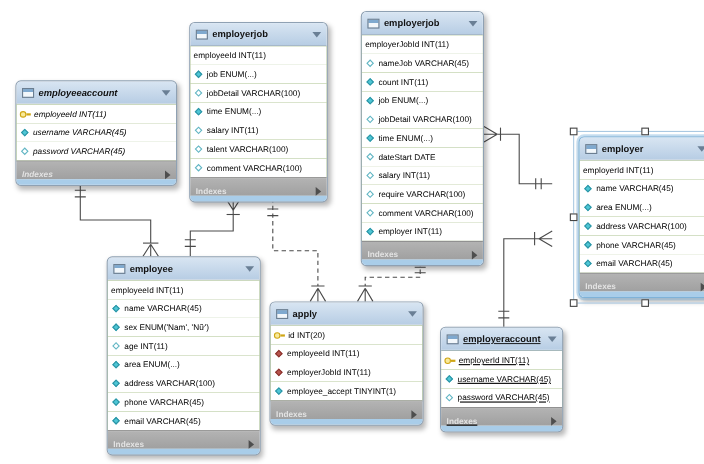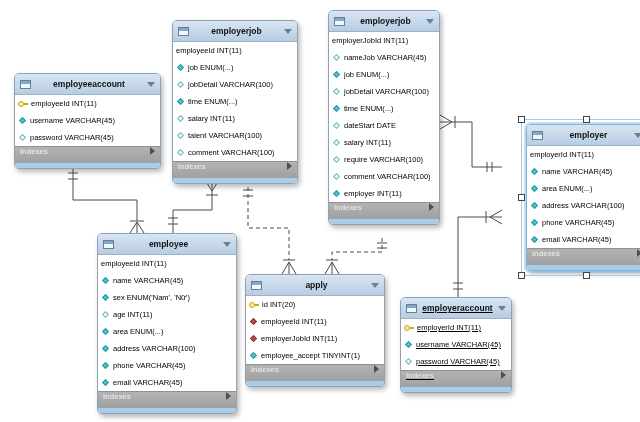--- a/index.html
+++ b/index.html
@@ -23,21 +23,21 @@
     display:flex;align-items:center;height:20px;padding:0 5px;gap:4px;
     background:linear-gradient(#d8e5f2,#b7cde4);
     border-bottom:1px solid #9db1c4;border-radius:4px 4px 0 0;
   }
   .ticon{
     width:11px;height:9px;box-sizing:border-box;border:1px solid #6b7e91;
     background:linear-gradient(#7fa9cf 0 3px,#f2f7fb 3px);flex:none;
   }
   .ttitle{
     font-size:8.5px;font-weight:bold;color:#111;flex:1;
-    white-space:nowrap;overflow:hidden;text-align:center;
+    white-space:nowrap;overflow:hidden;
   }
   .tarrow{
     width:0;height:0;border-left:4px solid transparent;border-right:4px solid transparent;
     border-top:5px solid #6a7f95;flex:none;
   }
   .tbody{background:#4d7c0f;}
   .row{display:flex;align-items:center;height:17px;padding:0 3px;background:#fff;}
   .ic{flex:none;margin-right:3px;}
   .ic-key{position:relative;width:10px;height:8px;}
   .ic-key::before{
@@ -46,21 +46,21 @@
   }
   .ic-key::after{
     content:"";position:absolute;left:6px;top:3.5px;width:4px;height:2px;background:#cfa615;
   }
   .ic-req,.ic-opt,.ic-fk{width:5px;height:5px;transform:rotate(45deg);margin:0 5px 0 2px;box-sizing:border-box;}
   .ic-req{background:#4ec7d6;border:1px solid #2d93a4;}
   .ic-opt{background:#ffffff;border:1px solid #62b6c4;}
   .ic-fk{background:#b8544d;border:1px solid #8a332e;}
   .coltext{font-size:7.5px;color:#000;white-space:nowrap;}
   .tfoot{
-    display:flex;align-items:flex-start;justify-content:space-between;height:16px;padding:0 5px;
+    display:flex;align-items:flex-end;justify-content:space-between;height:16px;padding:0 5px;
     background:linear-gradient(#b3b3b3,#a0a0a0);border-top:1px solid #919191;
   }
   .tfoot span.flabel{font-size:7.5px;font-weight:bold;color:#e3e3e3;}
   .farrow{
     width:0;height:0;border-top:4px solid transparent;border-bottom:4px solid transparent;
     border-left:5px solid #4e4e4e;
   }
   .tstrip{height:5px;background:#a9cde9;border-radius:0 0 4px 4px;}
 
   .sel{position:absolute;border:1px solid #aac9e2;pointer-events:none;}
@@ -115,21 +115,21 @@
     </g>
 
     <g>
       <path d="M490,217 L502,210 M490,217 H502 M490,217 L502,224"></path>
       <path d="M486,211 V223"></path>
       <path d="M490,217 H458 V297"></path>
       <path d="M453,283 H463 M453,289 H463"></path>
     </g>
   </svg>
 
-  <div class="table" style="left:14px;top:73px;width:147px;">
+  <div class="table" style="left:14px;top:73px;width:147px;font-style:italic;">
       <div class="thead">
         <span class="ticon"></span>
         <span class="ttitle">employeeaccount</span>
         <span class="tarrow"></span>
       </div>
       <div class="tbody">
         <div class="row">
           <span class="ic ic-key"></span>
           <span class="coltext">employeeId INT(11)</span>
         </div>
@@ -195,20 +195,24 @@
         <span class="ttitle">employerjob</span>
         <span class="tarrow"></span>
       </div>
       <div class="tbody">
         <div class="row">
           <span class="coltext">employerJobId INT(11)</span>
         </div>
         <div class="row">
           <span class="ic ic-opt"></span>
           <span class="coltext">nameJob VARCHAR(45)</span>
+        </div>
+        <div class="row">
+          <span class="ic ic-req"></span>
+          <span class="coltext">count INT(11)</span>
         </div>
         <div class="row">
           <span class="ic ic-req"></span>
           <span class="coltext">job ENUM(...)</span>
         </div>
         <div class="row">
           <span class="ic ic-opt"></span>
           <span class="coltext">jobDetail VARCHAR(100)</span>
         </div>
         <div class="row">

